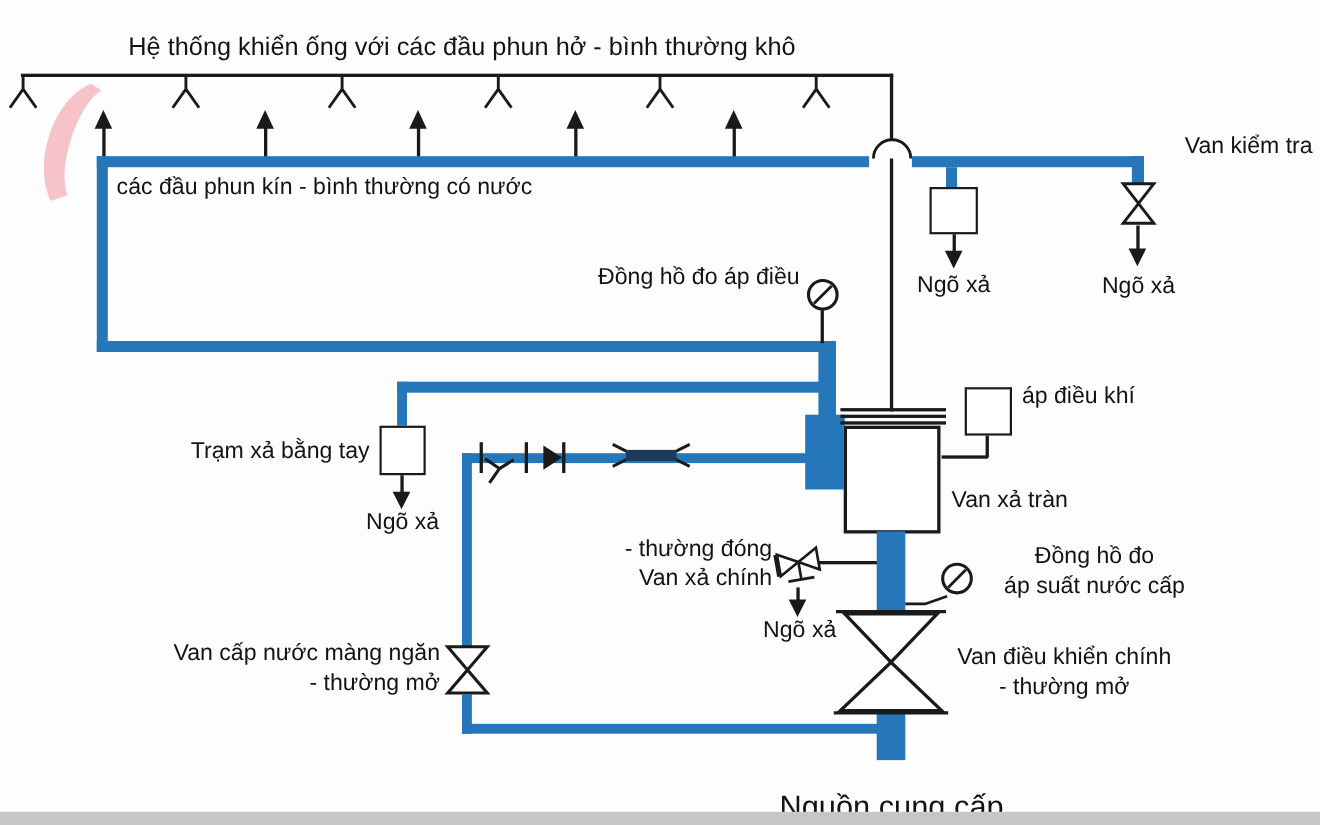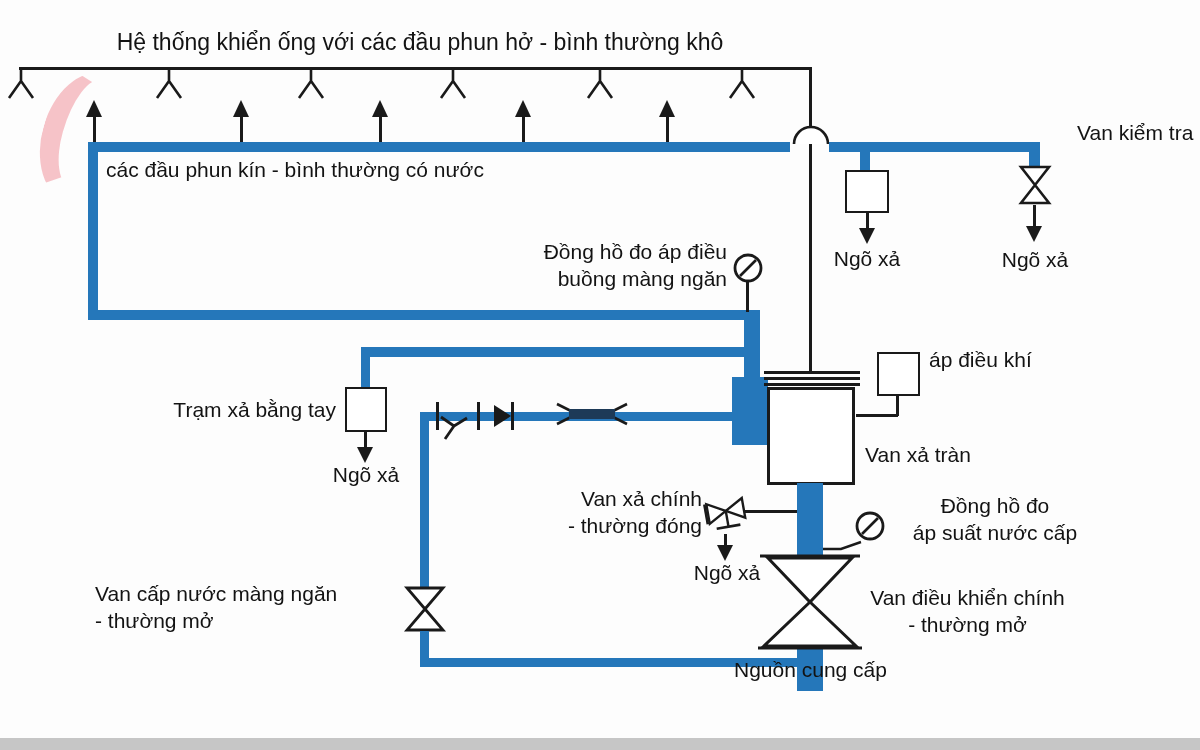--- a/index.html
+++ b/index.html
@@ -97,21 +97,20 @@
   <div class="head-dn" style="left:1026px;top:226px;"></div>
   <div class="lbl" style="left:993px;top:246px;width:84px;text-align:center;">Ngõ xả</div>
 
   <svg style="left:733px;top:253px;" width="30" height="30" viewBox="0 0 30 30">
       <circle cx="15" cy="15" r="13" stroke="#1a1a1a" stroke-width="2.8" fill="#fff"></circle>
       <path d="M7,23 L23,7" stroke="#1a1a1a" stroke-width="2.6"></path>
     </svg>
   <div class="blk" style="left:746px;top:282px;width:3px;height:30px;"></div>
   <div class="lbl" style="left:490px;top:238px;width:237px;text-align:right;">
     <div>Đồng hồ đo áp điều</div>
-    <div>buồng màng ngăn</div>
   </div>
 
   <div class="lbl" style="left:128px;top:396px;width:208px;text-align:right;">Trạm xả bằng tay</div>
   <div class="box" style="left:345px;top:387px;width:42px;height:45px;border-width:2.5px;"></div>
   <div class="blk" style="left:364px;top:432px;width:3px;height:18px;"></div>
   <div class="head-dn" style="left:357px;top:447px;"></div>
   <div class="lbl" style="left:324px;top:461px;width:84px;text-align:center;">Ngõ xả</div>
 
   <div class="blue" style="left:420px;top:412px;width:313px;height:9px;"></div>
   <div class="tick" style="left:436px;top:402px;"></div>
@@ -125,42 +124,42 @@
       <path d="M2,4 L16,11 M2,24 L16,17 M72,4 L58,11 M72,24 L58,17" stroke="#1a1a1a" stroke-width="2.6" fill="none"></path>
       <rect x="14" y="9" width="46" height="10" fill="#1d3a57"></rect>
     </svg>
 
   <div class="blue" style="left:420px;top:412px;width:9px;height:177px;"></div>
   <svg style="left:405px;top:586px;" width="40" height="46" viewBox="0 0 40 46">
       <path d="M2,2 H38 L20,23 Z M2,44 H38 L20,23 Z" stroke="#1a1a1a" stroke-width="2.8" fill="#fff"></path>
     </svg>
   <div class="blue" style="left:420px;top:631px;width:9px;height:36px;"></div>
   <div class="blue" style="left:420px;top:658px;width:383px;height:9px;"></div>
-  <div class="lbl" style="left:95px;top:580px;width:305px;text-align:left;">
+  <div class="lbl" style="left:95px;top:580px;width:305px;text-align:right;">
     <div>Van cấp nước màng ngăn</div>
     <div>- thường mở</div>
   </div>
 
   <div class="blue" style="left:732px;top:377px;width:36px;height:68px;"></div>
   <div class="blk" style="left:764px;top:371px;width:96px;height:2.5px;"></div>
   <div class="blk" style="left:764px;top:377px;width:96px;height:2.5px;"></div>
   <div class="blk" style="left:764px;top:383px;width:96px;height:2.5px;"></div>
   <div class="box" style="left:767px;top:387px;width:88px;height:98px;"></div>
   <div class="lbl" style="left:865px;top:441px;">Van xả tràn</div>
 
   <div class="box" style="left:877px;top:352px;width:43px;height:44px;border-width:2.5px;"></div>
   <div class="blk" style="left:896px;top:396px;width:2.5px;height:20px;"></div>
   <div class="blk" style="left:856px;top:414px;width:42px;height:2.5px;"></div>
   <div class="lbl" style="left:929px;top:346px;">
     <div>áp điều khí</div>
   </div>
 
   <div class="lbl" style="left:528px;top:485px;width:174px;text-align:right;">
+    <div>- thường đóng</div>
     <div>Van xả chính</div>
-    <div>- thường đóng</div>
   </div>
   <svg style="left:701px;top:497px;transform:rotate(-10deg);" width="50" height="42" viewBox="0 0 50 42">
       <path d="M6,4 V24" stroke="#1a1a1a" stroke-width="2.6"></path>
       <path d="M8,4 L8,24 L26,14 Z M44,4 L44,24 L26,14 Z" stroke="#1a1a1a" stroke-width="2.4" fill="#fff"></path>
       <path d="M14,30 H38" stroke="#1a1a1a" stroke-width="2.6"></path>
       <path d="M26,14 V30" stroke="#1a1a1a" stroke-width="2.4"></path>
     </svg>
   <div class="blk" style="left:744px;top:510px;width:54px;height:2.5px;"></div>
   <div class="blk" style="left:724px;top:534px;width:3px;height:14px;"></div>
   <div class="head-dn" style="left:717px;top:545px;"></div>
@@ -185,16 +184,16 @@
       <path d="M4,2 H104" stroke="#1a1a1a" stroke-width="3"></path>
       <path d="M12,4 H96 L54,48 Z" stroke="#1a1a1a" stroke-width="3" fill="#fff"></path>
       <path d="M8,92 H100 L54,48 Z" stroke="#1a1a1a" stroke-width="3" fill="#fff"></path>
       <path d="M2,94 H106" stroke="#1a1a1a" stroke-width="3"></path>
     </svg>
   <div class="lbl" style="left:845px;top:584px;width:245px;text-align:center;">
     <div>Van điều khiển chính</div>
     <div>- thường mở</div>
   </div>
 
-  <div class="lbl" style="left:708px;top:656px;width:205px;text-align:center;font-size:21px;">Nguồn cung cấp</div>
+  <div class="lbl" style="left:708px;top:720px;width:205px;text-align:center;font-size:28px;">Nguồn cung cấp</div>
 
   <div class="graybar"></div>
 </div>
 
 </body></html>

